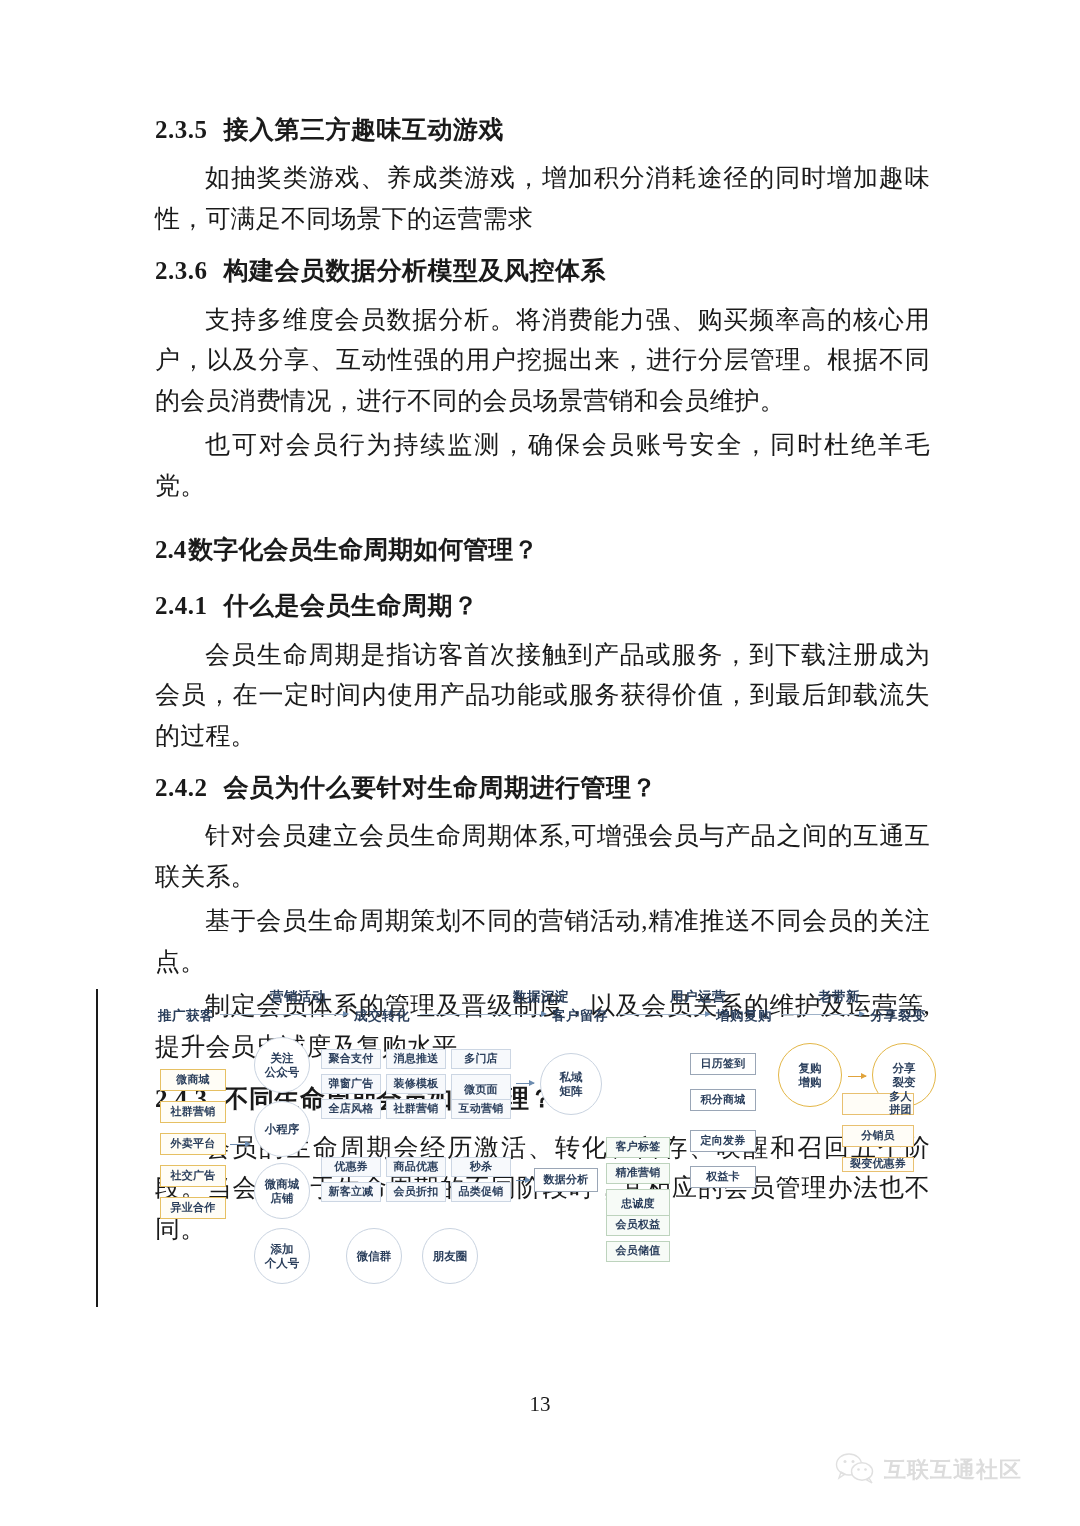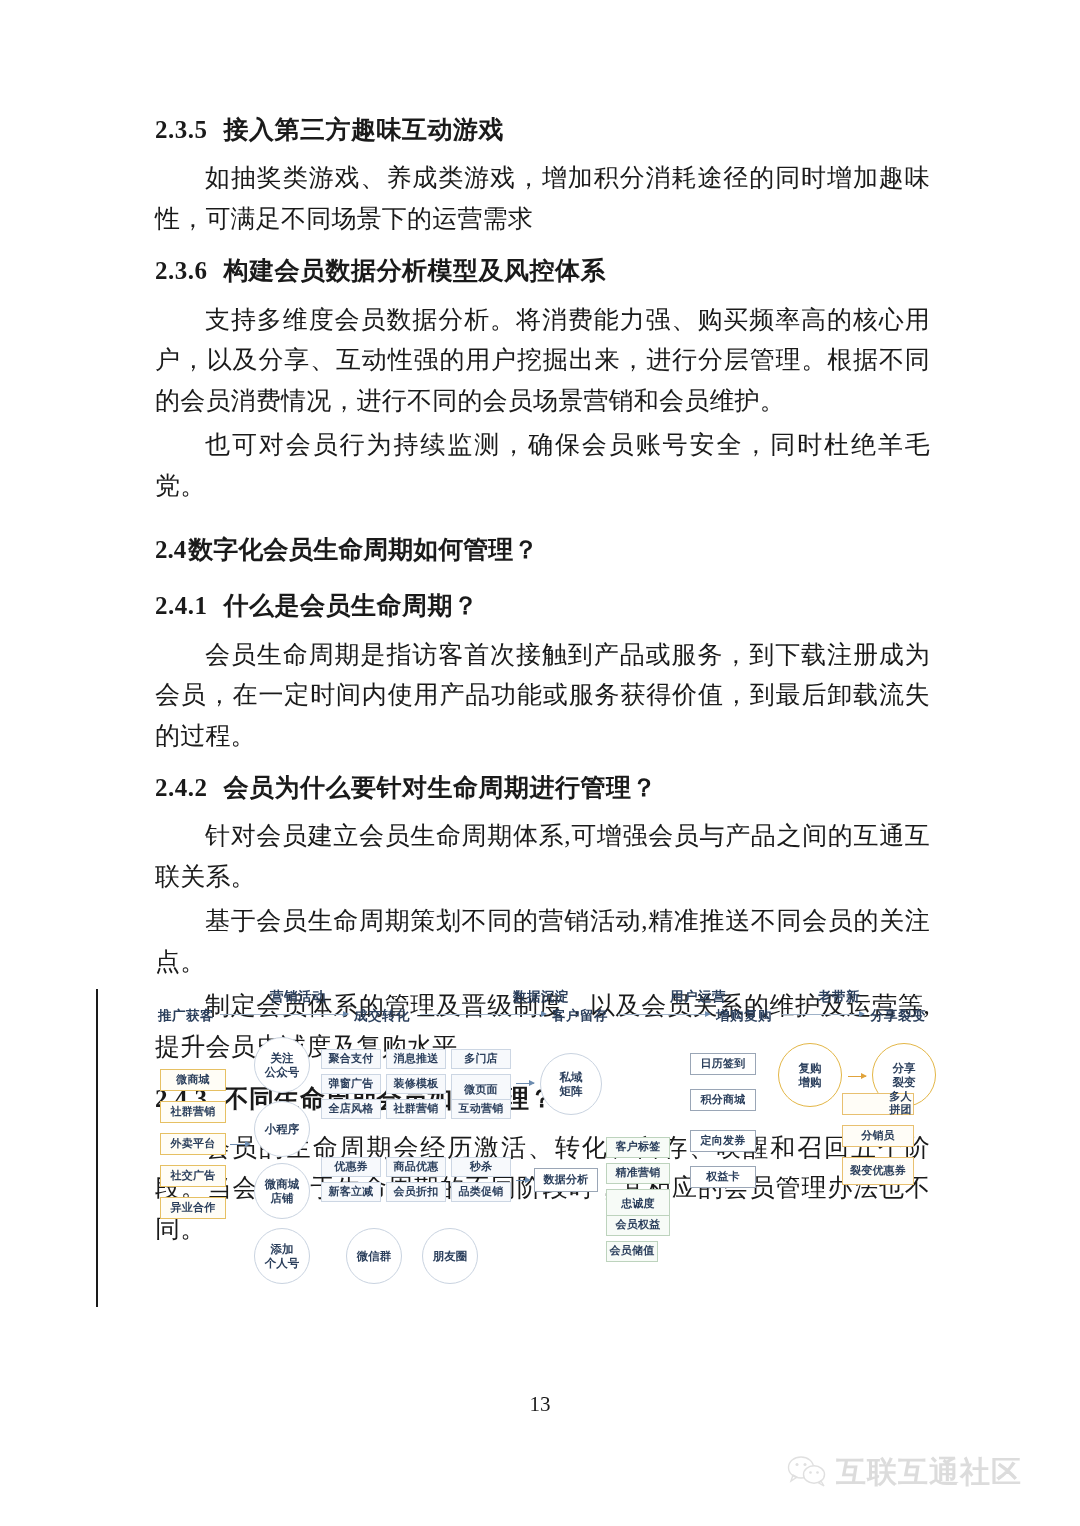--- a/index.html
+++ b/index.html
@@ -169,21 +169,21 @@
     position: absolute;
     right: 58px;
     top: 1452px;
     display: flex;
     align-items: center;
     gap: 9px;
     opacity: 0.30;
   }
   #watermark .wm-text {
     font-family: "DejaVu Sans", "Liberation Sans", sans-serif;
-    font-size: 30px;
+    font-size: 22px;
     font-weight: bold;
     color: #8d8d8d;
     letter-spacing: 1px;
   }
 </style>
 </head>
 <body>
 
 <div id="page">
 
@@ -297,38 +297,38 @@
           <span>微信群</span>
         </div>
       <div class="circ" style="left:264px; top:243px; width:56px; height:56px;">
           <span>朋友圈</span>
         </div>
 
       <div class="bx green" style="left:448px; top:152px; width:64px; height:21px;">客户标签</div>
       <div class="bx green" style="left:448px; top:178px; width:64px; height:21px;">精准营销</div>
       <div class="bx green" style="left:448px; top:204px; width:64px; height:30px;">忠诚度</div>
       <div class="bx green" style="left:448px; top:230px; width:64px; height:21px;">会员权益</div>
-      <div class="bx green" style="left:448px; top:256px; width:52px; height:21px;">会员储值</div>
+      <div class="bx green" style="left:448px; top:256px; width:64px; height:21px;">会员储值</div>
 
       <div class="bx gray" style="left:532px; top:68px;  width:66px; height:22px;">日历签到</div>
       <div class="bx gray" style="left:532px; top:104px; width:66px; height:22px;">积分商城</div>
       <div class="bx gray" style="left:532px; top:145px; width:66px; height:22px;">定向发券</div>
       <div class="bx gray" style="left:532px; top:181px; width:66px; height:22px;">权益卡</div>
 
       <div class="circ gold" style="left:620px; top:58px; width:64px; height:64px;">
           <span>复购<br>增购</span>
         </div>
       <div class="arrow-s arrow-o" style="left:690px; top:91px; width:18px;"></div>
       <div class="circ gold" style="left:714px; top:58px; width:64px; height:64px;">
           <span>分享<br>裂变</span>
         </div>
 
       <div class="bx orange" style="left:684px; top:108px; width:72px; height:22px;padding-left:45px;">多人拼团</div>
       <div class="bx orange" style="left:684px; top:140px; width:72px; height:22px;">分销员</div>
-      <div class="bx orange" style="left:684px; top:172px; width:72px; height:28px;">裂变优惠券</div>
+      <div class="bx orange" style="left:684px; top:172px; width:72px; height:15px;">裂变优惠券</div>
 
     </div>
   </div>
 
   <div id="page-number">13</div>
 
   <div id="watermark">
     <span>
       <svg width="40" height="32" viewBox="0 0 40 32" aria-hidden="true">
         <ellipse cx="14" cy="12.5" rx="12.5" ry="10.5" fill="none" stroke="#9a9a9a" stroke-width="1.4"></ellipse>

